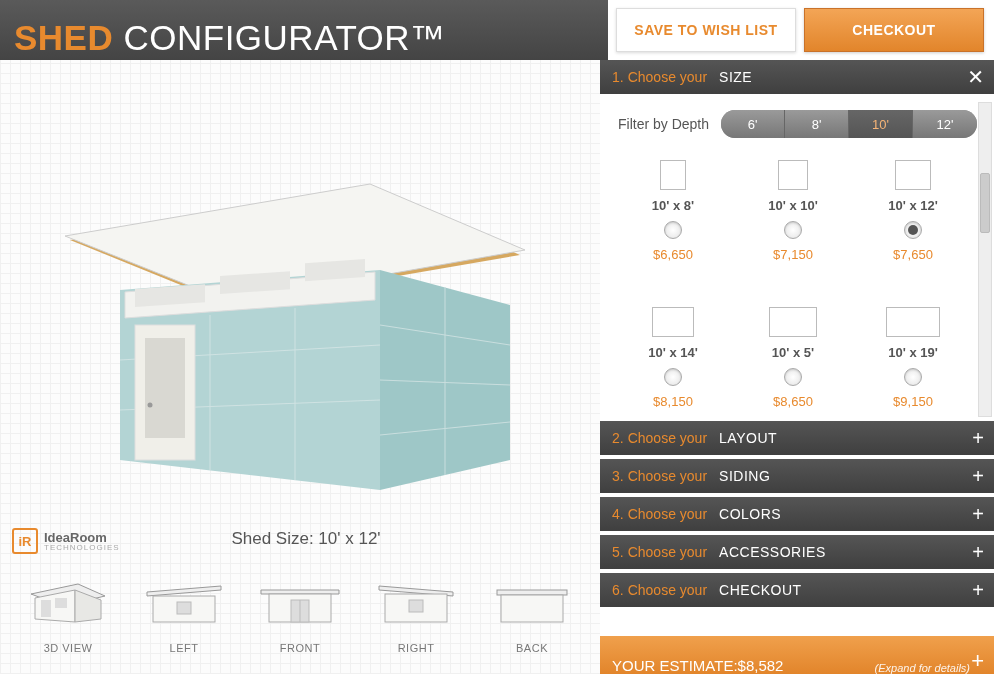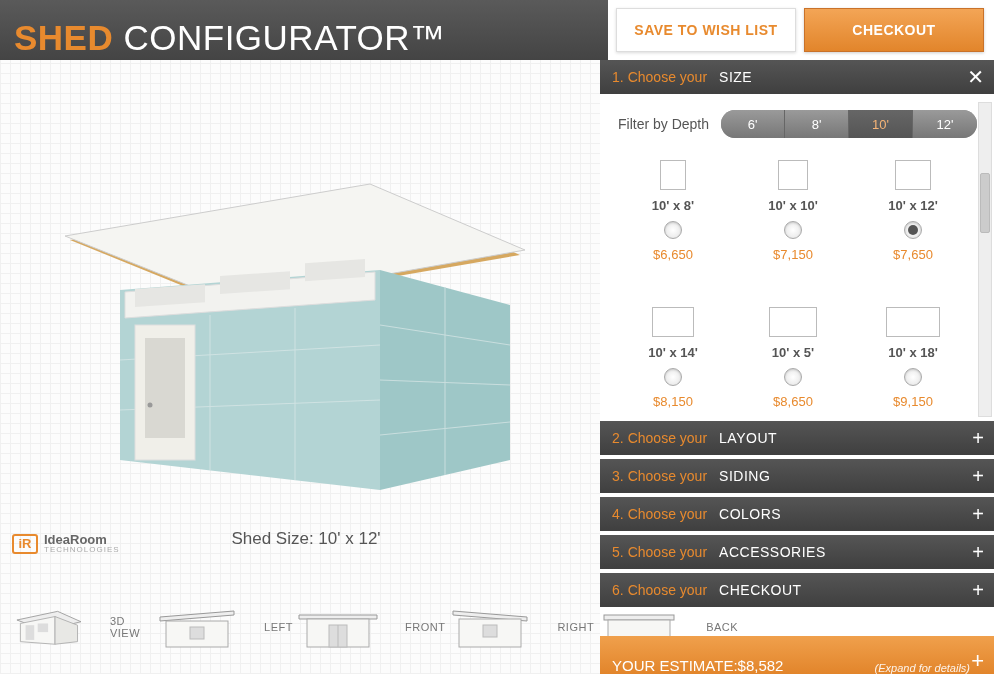--- a/index.html
+++ b/index.html
@@ -10,26 +10,26 @@
 .title-area h1 { color: #fff; font-weight: 300; font-size: 35px; letter-spacing: 0.5px; margin-top: 15px; }
 .title-area h1 .brand { color: #e88a2e; font-weight: 600; }
 .top-buttons { display: flex; gap: 8px; padding: 8px 10px 8px 8px; background: #fff; }
 .btn { display: flex; align-items: center; justify-content: center; border-radius: 0; font-weight: 600; font-size: 14px; letter-spacing: 0.5px; cursor: pointer; height: 44px; }
 .btn-wish { width: 180px; background: #fff; color: #e88a2e; border: 1px solid #ddd; box-shadow: 0 1px 3px rgba(0,0,0,0.15); }
 .btn-checkout { width: 180px; background: linear-gradient(to bottom, #f3a556, #e2852b); color: #fff; border: 1px solid #c9722a; box-shadow: 0 1px 3px rgba(0,0,0,0.2); }
 .body { flex: 1; display: flex; }
 .left-pane { width: 600px; background-image: repeating-linear-gradient(0deg, #f0f0f0 0, #f0f0f0 1px, transparent 1px, transparent 10px), repeating-linear-gradient(90deg, #f0f0f0 0, #f0f0f0 1px, transparent 1px, transparent 10px); background-color: #fcfcfc; position: relative; display: flex; flex-direction: column; justify-content: flex-end; }
 .shed-3d { position: absolute; top: 100px; left: 50px; width: 480px; height: 330px; }
 .logo-block { position: absolute; left: 12px; bottom: 120px; display: flex; align-items: center; gap: 6px; }
-.logo-sq { width: 26px; height: 20px; border: 2px solid #e88a2e; display: flex; align-items: center; justify-content: center; color: #e88a2e; font-weight: bold; font-size: 13px; border-radius: 3px; }
+.logo-sq { width: 26px; height: 26px; border: 2px solid #e88a2e; display: flex; align-items: center; justify-content: center; color: #e88a2e; font-weight: bold; font-size: 13px; border-radius: 3px; }
 .logo-text { font-size: 13px; color: #666; line-height: 1; }
 .logo-text .tech { font-size: 8px; letter-spacing: 1px; color: #aaa; }
 .shed-size-label { position: absolute; left: 12px; right: 0; bottom: 125px; text-align: center; font-size: 17px; color: #555; }
 .view-row { display: flex; justify-content: space-around; align-items: flex-end; padding: 0 10px 20px; }
-.view-item { display: flex; flex-direction: row; align-items: center; gap: 22px; cursor: pointer; }
+.view-item { display: flex; flex-direction: column; align-items: center; gap: 13px; cursor: pointer; }
 .view-thumb { width: 90px; height: 55px; }
 .view-label { font-size: 11px; color: #777; letter-spacing: 0.5px; }
 .right-pane { width: 394px; display: flex; flex-direction: column; background: #fff; }
 .accordion-header { background: linear-gradient(to bottom, #555, #3f3f3f); color: #fff; height: 34px; display: flex; align-items: center; padding: 0 12px; font-size: 14px; position: relative; cursor: pointer; margin-bottom: 4px; }
 .accordion-header .num { color: #e88a2e; margin-right: 4px; }
 .accordion-header .verb { color: #e88a2e; font-weight: 400; }
 .accordion-header .noun { color: #fff; font-weight: 300; margin-left: 12px; letter-spacing: 0.5px; }
 .hdr-icon { position: absolute; right: 10px; top: 50%; transform: translateY(-50%); font-size: 20px; color: #fff; font-weight: 300; }
 .size-panel { padding: 12px 6px 12px 18px; position: relative; }
 .filter-row { display: flex; align-items: center; gap: 12px; margin-bottom: 22px; }
@@ -234,21 +234,21 @@
               <div class="size-price">$8,150</div>
             </div>
             <div class="size-opt">
               <div class="size-box" style="width:48px;height:30px"></div>
               <div class="size-name">10' x 5'</div>
               <div class="radio"></div>
               <div class="size-price">$8,650</div>
             </div>
             <div class="size-opt">
               <div class="size-box" style="width:54px;height:30px"></div>
-              <div class="size-name">10' x 18'</div>
+              <div class="size-name">10' x 19'</div>
               <div class="radio"></div>
               <div class="size-price">$9,150</div>
             </div>
           </div>
 
         <div class="scroll-track">
           <div class="scroll-thumb"></div>
         </div>
       </div>
 

